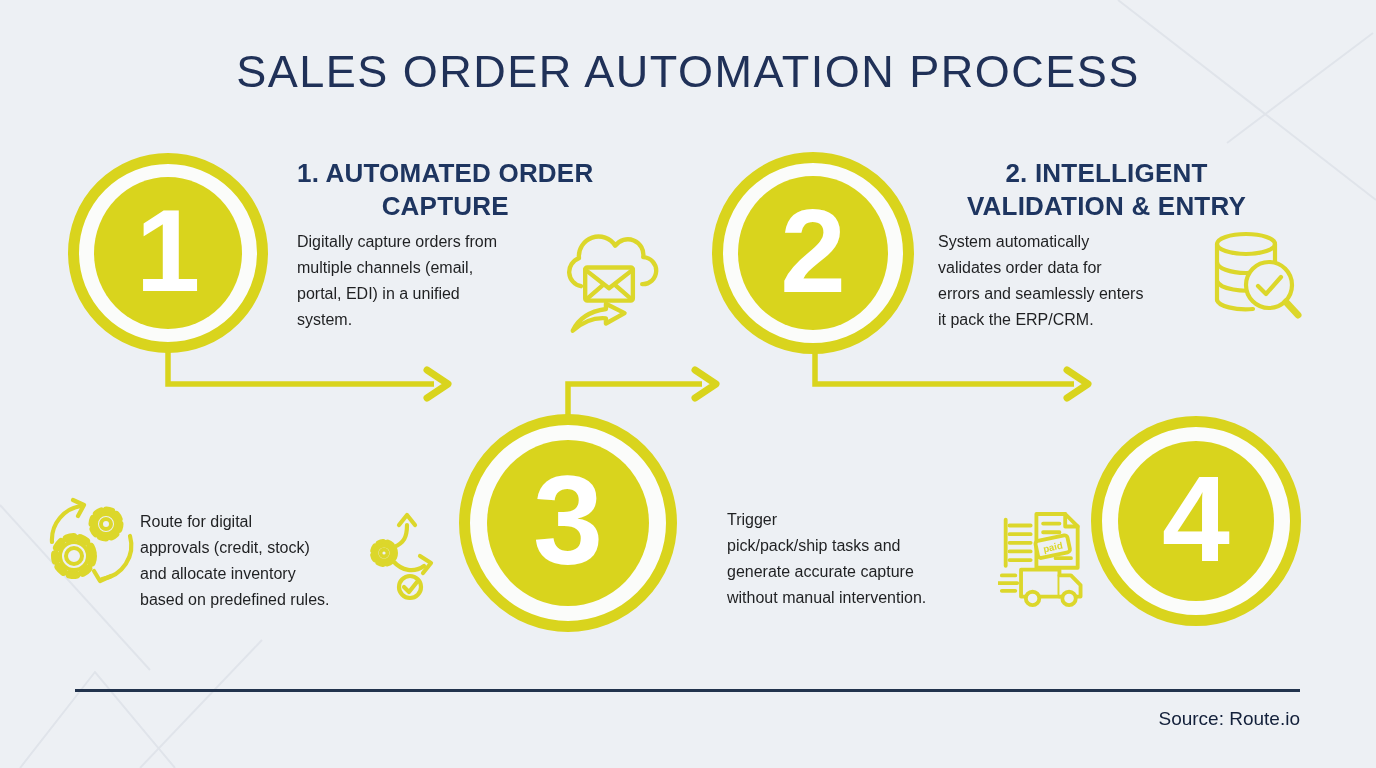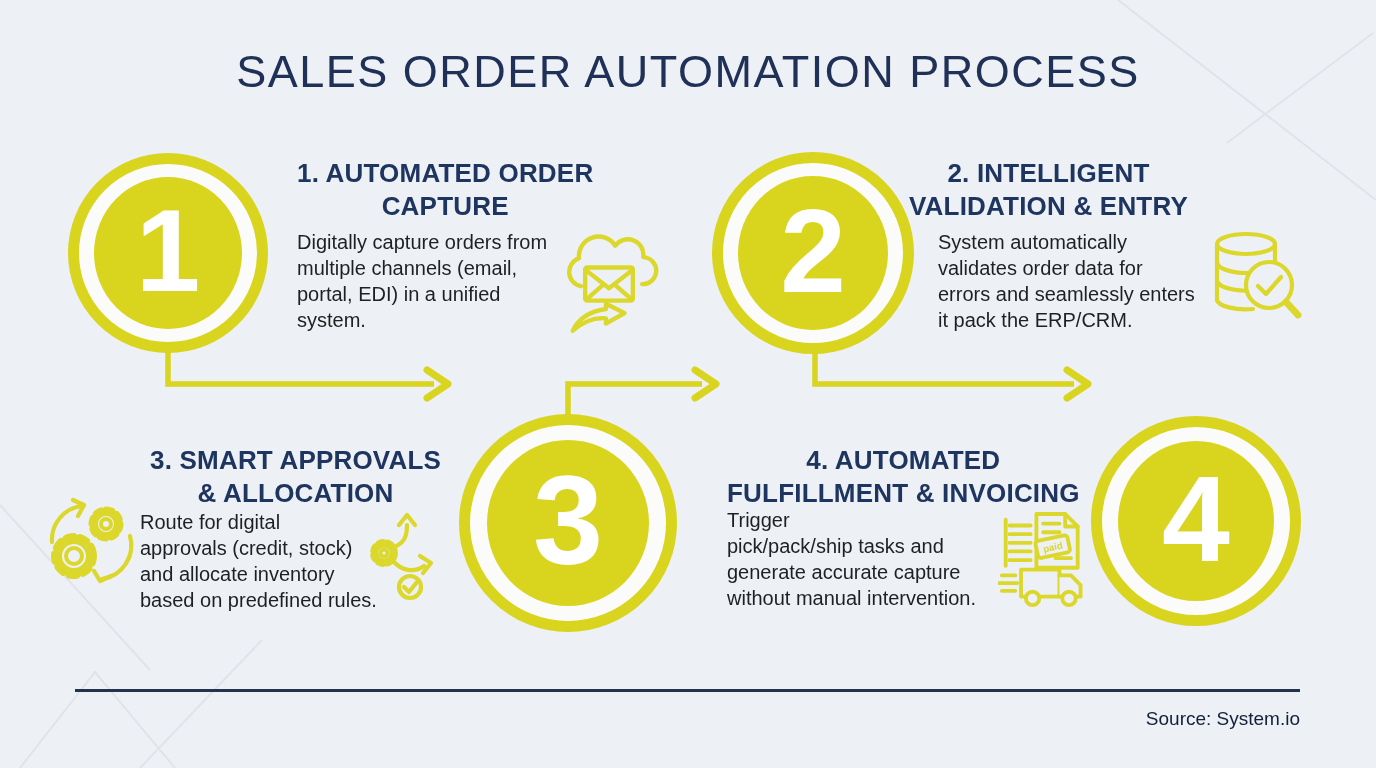--- a/index.html
+++ b/index.html
@@ -34,26 +34,26 @@
   .badge3{left:459px;top:414px;width:218px;height:218px}
   .badge3 .badge-core{width:162px;height:162px;font-size:126px}
   .badge4{left:1091px;top:416px;width:210px;height:210px}
   .badge4 .badge-core{width:156px;height:156px;font-size:122px}
 
   .step-heading{
     position:absolute;font-size:26px;font-weight:700;color:#1e3560;
     line-height:33px;white-space:pre-line;letter-spacing:.2px;text-align:center;
   }
   .step-body{
-    position:absolute;font-size:20px;font-weight:400;color:#1f2022;
+    position:absolute;font-size:16px;font-weight:400;color:#1f2022;
     line-height:26px;white-space:pre-line;
   }
   .h1{left:297px;top:157px}
   .b1{left:297px;top:229px}
-  .h2{left:909px;top:157px}
+  .h2{left:967px;top:157px}
   .b2{left:938px;top:229px}
   .h3{left:150px;top:444px}
   .b3{left:140px;top:509px}
   .h4{left:727px;top:444px}
   .b4{left:727px;top:507px}
 
   .icon{position:absolute;pointer-events:none}
   .icon-step1{left:556px;top:224px}
   .icon-step2{left:1206px;top:228px}
   .icon-step3a{left:40px;top:492px}
@@ -117,29 +117,25 @@
 portal, EDI) in a unified
 system.</div>
 
   <div class="step-heading h2">2. INTELLIGENT
 VALIDATION &amp; ENTRY</div>
   <div class="step-body b2">System automatically
 validates order data for
 errors and seamlessly enters
 it pack the ERP/CRM.</div>
 
-  <div class="step-heading h3">3. SMART APPROVALS
-&amp; ALLOCATION</div>
   <div class="step-body b3">Route for digital
 approvals (credit, stock)
 and allocate inventory
 based on predefined rules.</div>
 
-  <div class="step-heading h4">4. AUTOMATED
-FULFILLMENT &amp; INVOICING</div>
   <div class="step-body b4">Trigger
 pick/pack/ship tasks and
 generate accurate capture
 without manual intervention.</div>
 
   <svg class="icon icon-step1" width="104" height="114" viewBox="0 0 100 110">
     <g stroke="#dcd72b" stroke-width="4.2" fill="none" stroke-linecap="round" stroke-linejoin="round">
       <path d="M24,60 A14,14 0 0 1 22,33 A19,19 0 0 1 57,21 A15,15 0 0 1 84,32 A13,13 0 0 1 83,58"></path>
       <rect x="28" y="42" width="46" height="32" rx="2" fill="#edf0f4"></rect>
       <path d="M28,44 L51,62 L74,44"></path>
@@ -204,15 +200,15 @@
       </g>
       <rect x="24" y="64" width="40" height="28" fill="#edf0f4"></rect>
       <path d="M64,70 H76 L86,80 V92 H64" fill="#edf0f4"></path>
       <circle cx="36" cy="94" r="7" fill="#edf0f4"></circle>
       <circle cx="74" cy="94" r="7" fill="#edf0f4"></circle>
       <path d="M4,70 H18 M0,78 H20 M4,86 H18"></path>
     </g>
   </svg>
 
   <div class="footer-line"></div>
-  <div class="source">Source: System.io</div>
+  <div class="source">Source: Route.io</div>
 
 </div>
 
 </body></html>

